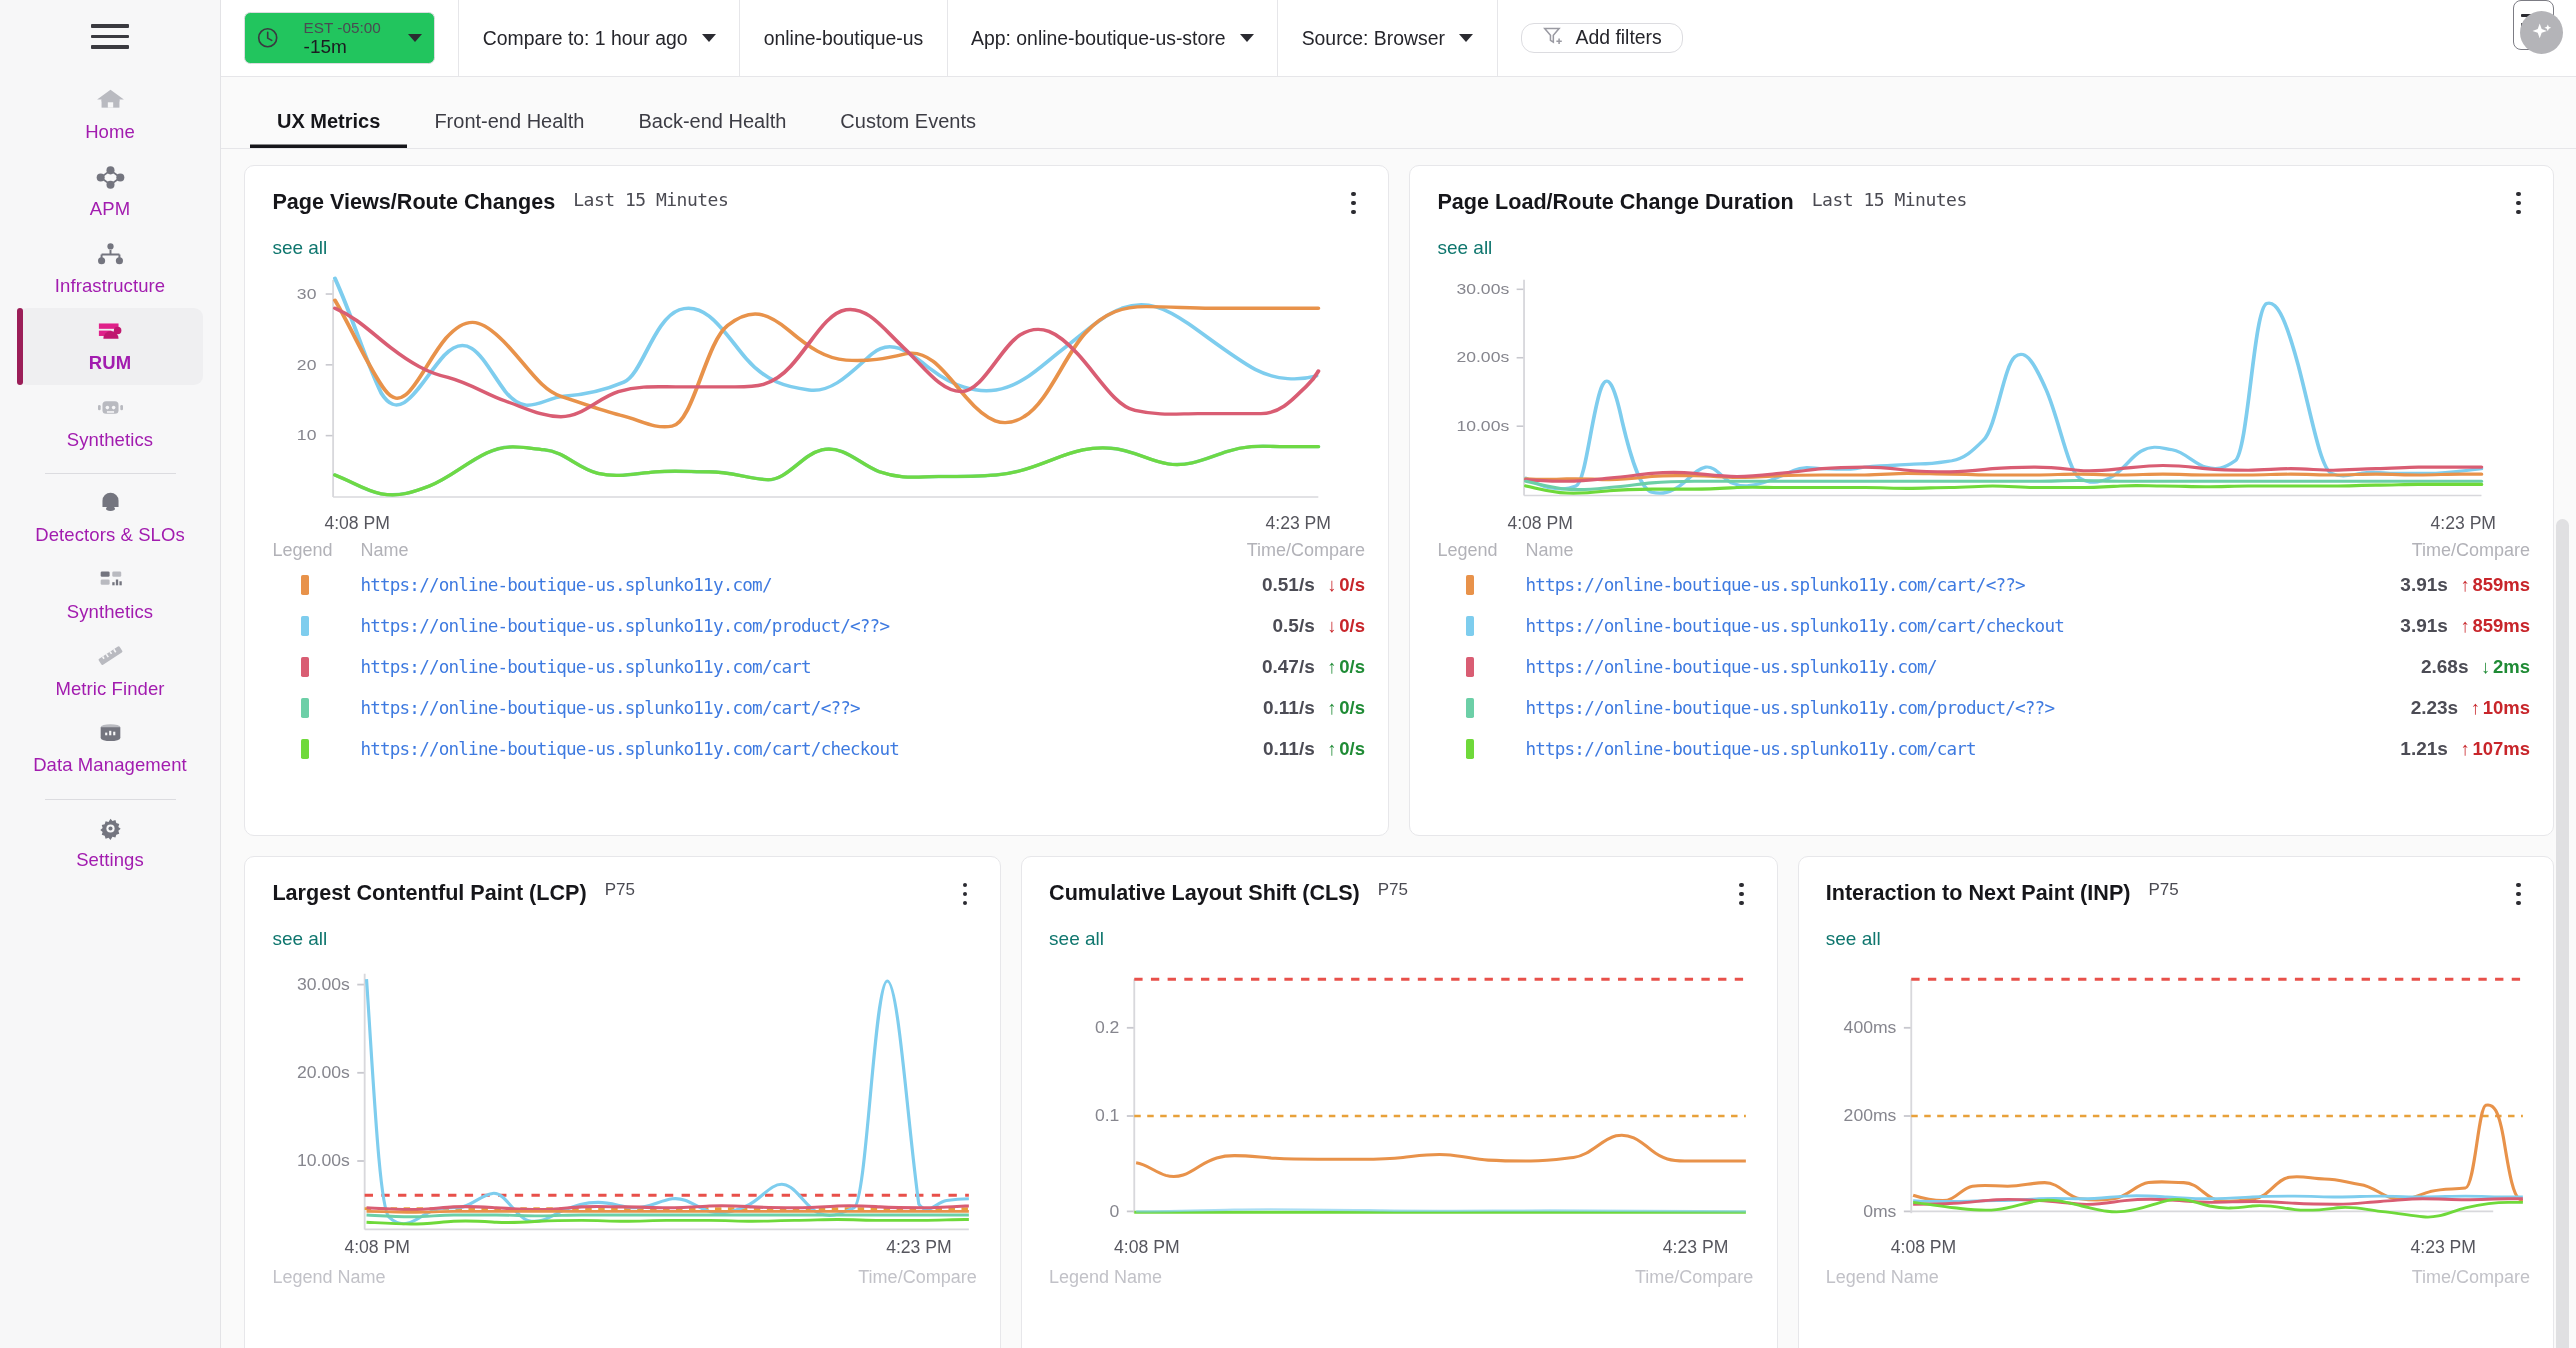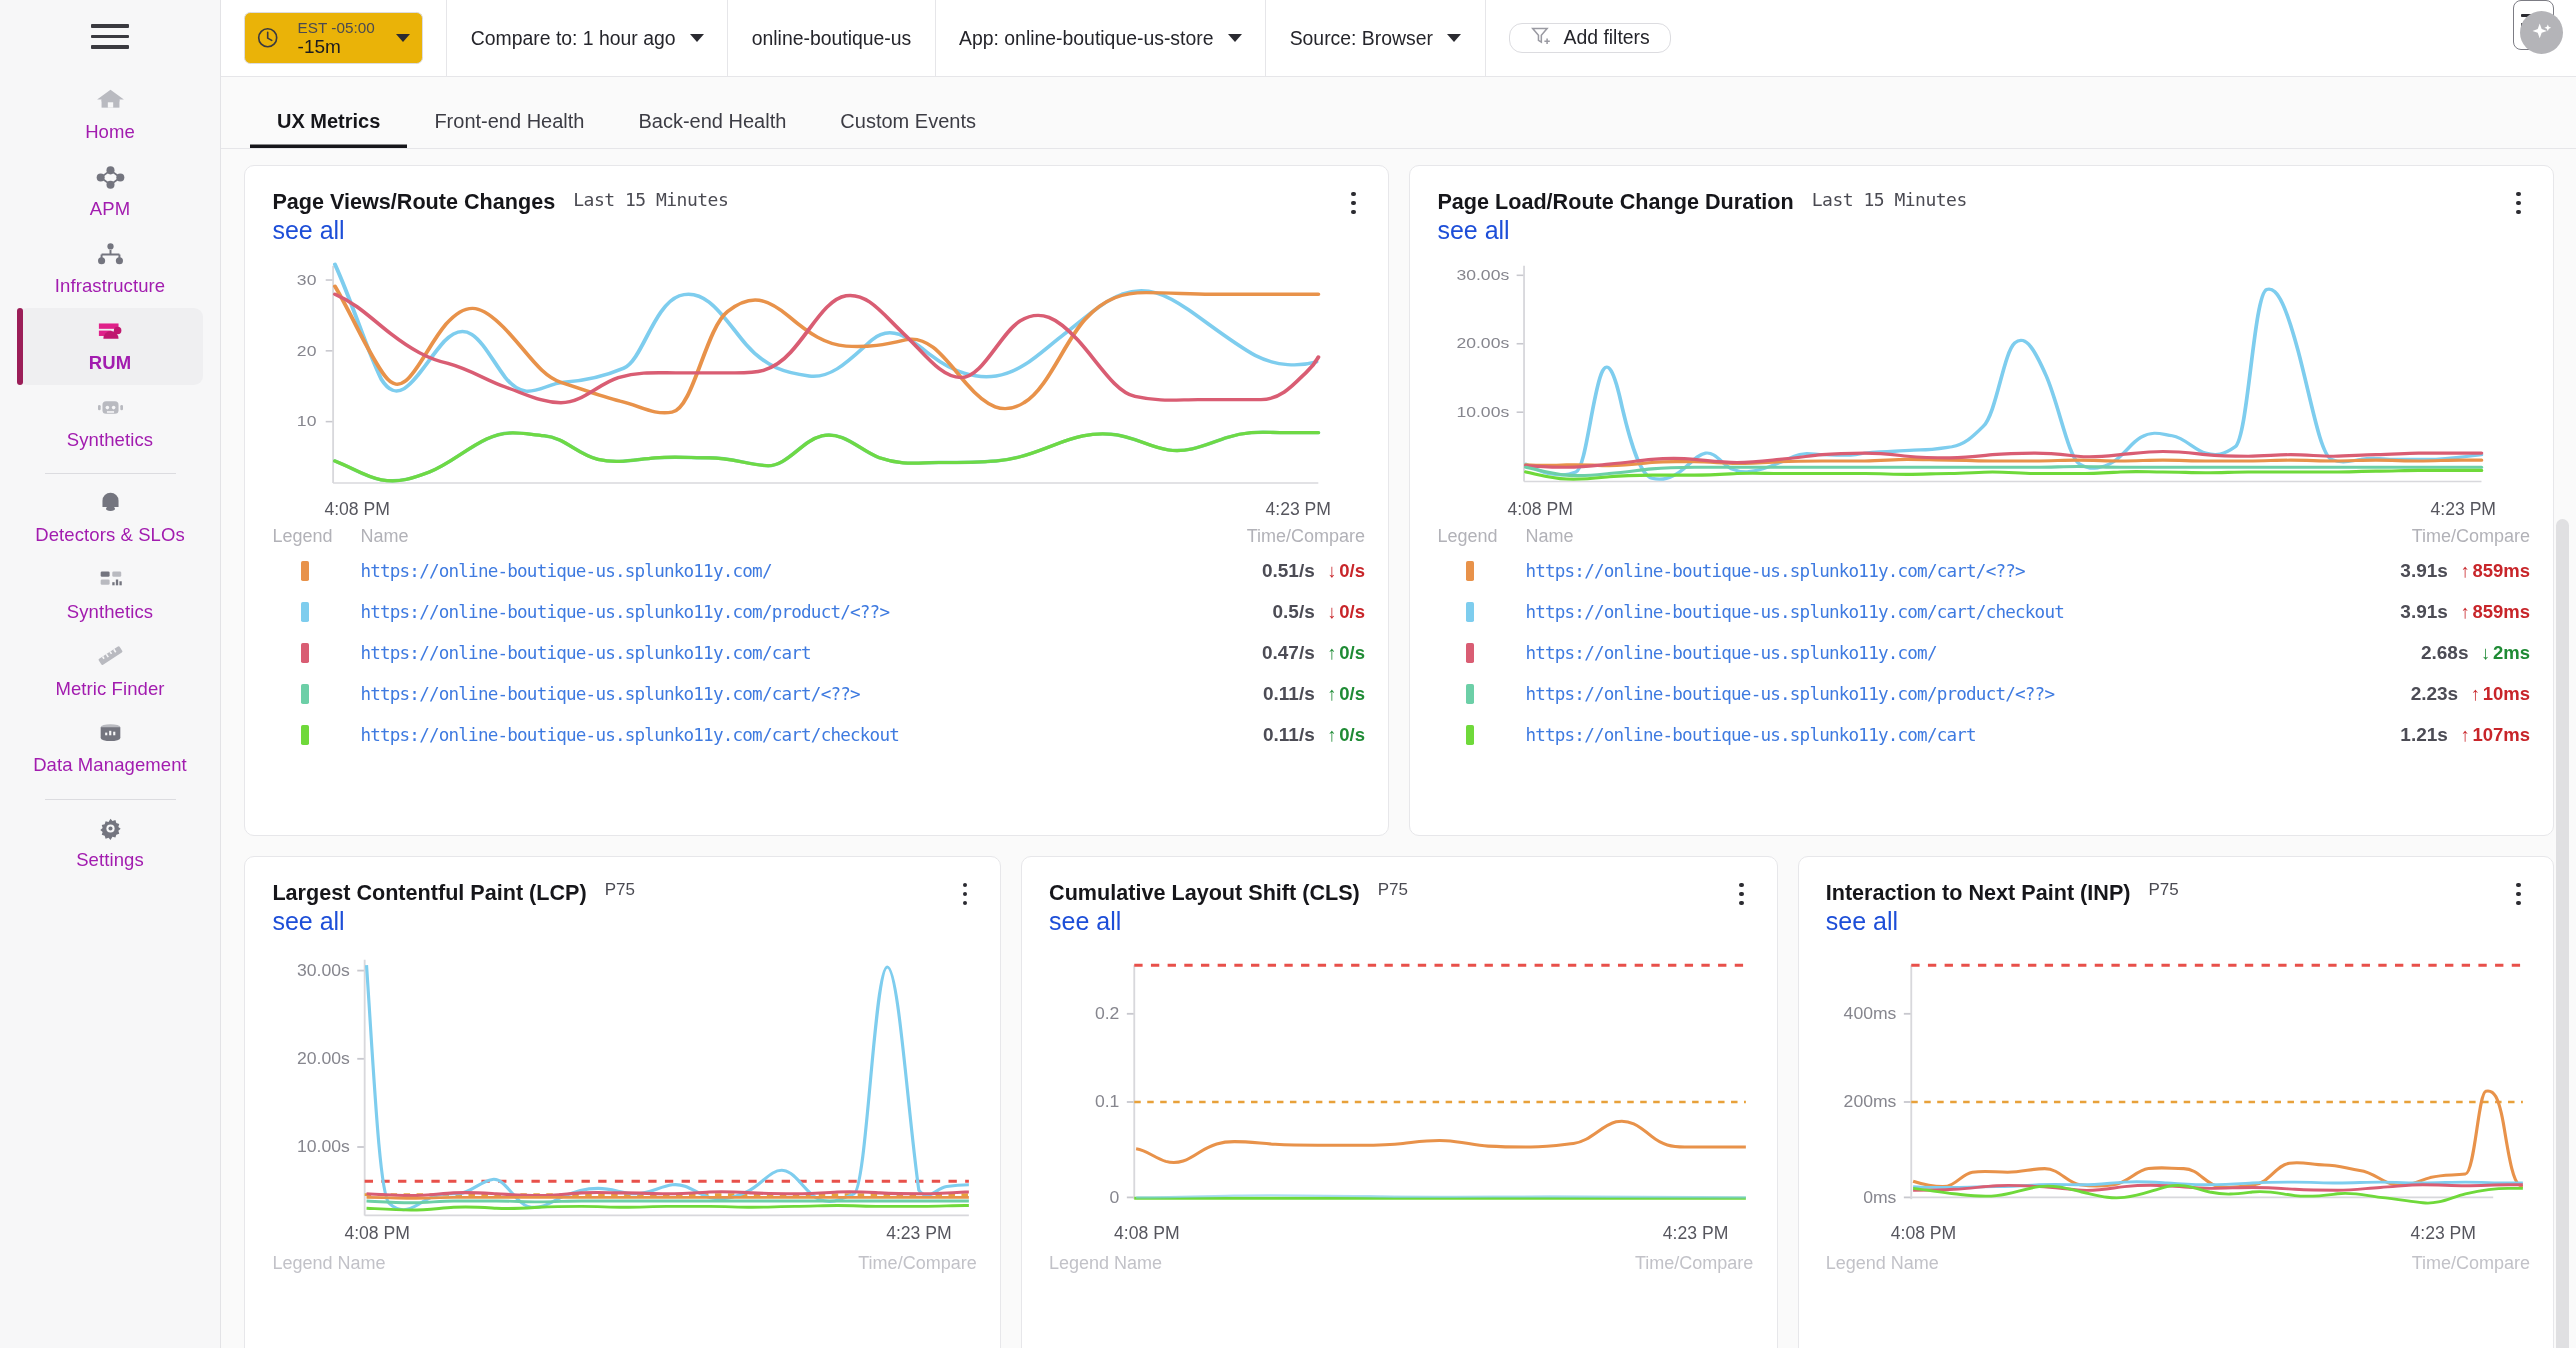--- a/index.html
+++ b/index.html
@@ -45,22 +45,22 @@
   .main { flex: 1; height: 1348px; display:flex; flex-direction:column; background:#fafafa; min-width:0;}
 
   .topbar {
     height: 77px; flex: 0 0 77px; background:#fff;
     border-bottom: 0.9px solid #e6e6e9;
     display:flex; align-items:stretch;
   }
   .tb-cell { display:flex; align-items:center; padding: 0 23.4px; border-right: 0.9px solid #e6e6e9; }
   .tb-cell.nb { border-right: none; }
   .time-picker {
-    display:flex; align-items:center; gap:18px; border:0.9px solid #dcdce0; border-radius:6.3px;
-    background:#eab308; padding: 6.3px 11.7px 6.3px 10.8px; cursor:pointer;
+    display:flex; align-items:center; gap:24px; border:0.9px solid #dcdce0; border-radius:6.3px;
+    background:#22c55e; padding: 6.3px 11.7px 6.3px 10.8px; cursor:pointer;
   }
   .clock-ico { width:23.4px; height:23.4px; flex:0 0 23.4px;}
   .tp-text { display:flex; flex-direction:column; line-height:1.12; }
   .tp-zone { font-size: 15.3px; color:#4a4a52; }
   .tp-val { font-size: 19px; color:#1c1c21; font-weight:500;}
   .caret { width:0;height:0;border-left:7.2px solid transparent;border-right:7.2px solid transparent;
            border-top:8px solid #2b2b31; margin-left: 3.6px;}
   .tb-label { font-size: 19.4px; color: #25252b; white-space:nowrap; }
   .filter-btn {
     display:flex; align-items:center; gap:10px; border:0.9px solid #dcdce0; border-radius:13px;
@@ -111,21 +111,21 @@
   .card-title-row { display:flex; align-items:flex-start; }
   .card-title { font-size: 21.6px; font-weight: bold; color:#16161a; white-space:nowrap;}
   .card-sub {
     font-size: 18px; color:#4a4a52; margin-left: 18px;
     font-family: "DejaVu Sans Mono", monospace; letter-spacing:-0.5px;
   }
   .card-sub.p75 { font-family: "Liberation Sans", sans-serif; font-size:17px; letter-spacing:0;}
   .kebab { margin-left:auto; width: 23.4px; height: 27px; display:flex; flex-direction:column;
            align-items:center; justify-content:center; gap:4.5px; cursor:pointer; flex:0 0 23.4px;}
   .kebab i { width:4.5px; height:4.5px; border-radius:50%; background:#2b2b31; display:block;}
-  .see-all { font-size: 25px; color:#1d4ed8; margin-top: 0; cursor:pointer; display:inline-block; width:fit-content;}
+  .see-all { font-size: 19px; color:#0f766e; margin-top: 21px; cursor:pointer; display:inline-block; width:fit-content;}
 
   .plot { position:relative; margin-top: 12.6px; }
   .plot svg { display:block; width:100%; }
 
   .legend-table { margin-top: 5.4px; }
   .lg-head { display:flex; align-items:center; font-size: 18px; color:#b2b2b8; padding-bottom: 3.6px;}
   .lg-head .c-leg { flex: 0 0 88px; }
   .lg-head .c-name { flex: 1 1 auto; }
   .lg-head .c-val { flex: 0 0 auto; text-align:right; }
   .lg-row { display:flex; align-items:center; height: 41px; font-size: 19px;}

